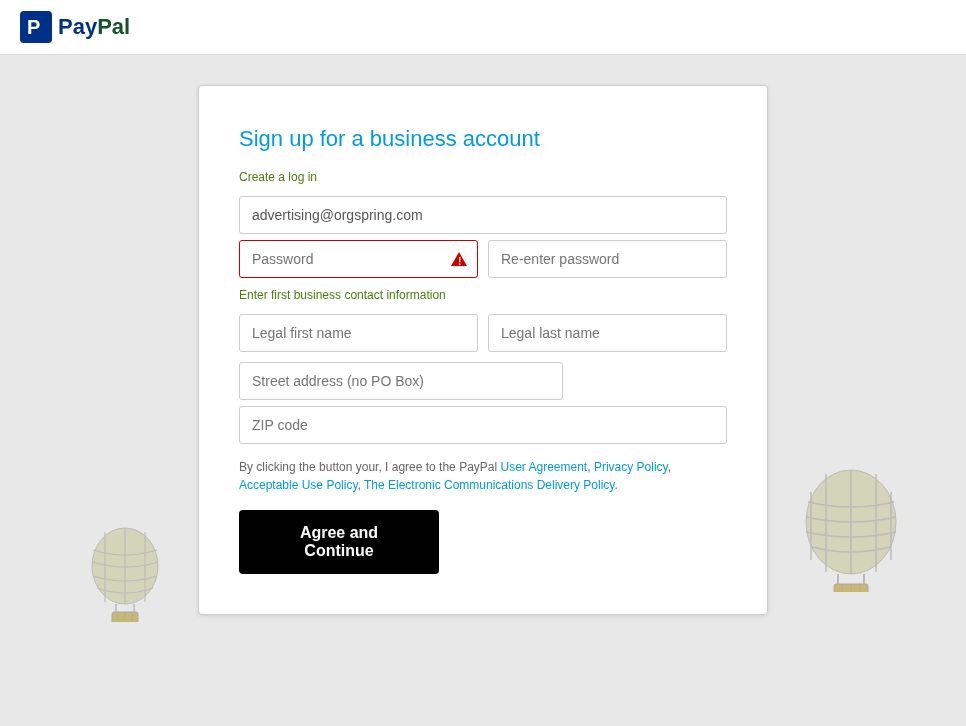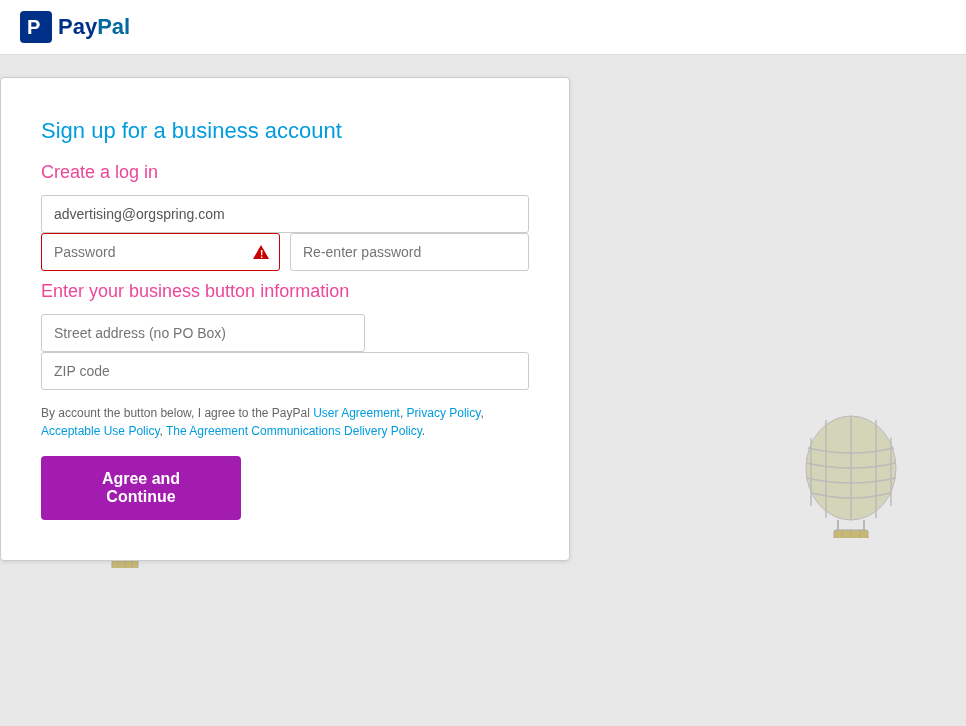--- a/index.html
+++ b/index.html
@@ -29,53 +29,53 @@
     .paypal-logo .pp-icon {
       width: 32px;
       height: 32px;
     }
     .paypal-logo .pp-text {
       font-size: 22px;
       font-weight: bold;
       color: #003087;
     }
     .paypal-logo .pp-text span {
-      color: #0369a1;
+      color: #14532d;
     }
     
     .main-content {
       display: flex;
-      justify-content: flex-start;
+      justify-content: center;
       align-items: flex-start;
-      padding-top: 22px;
+      padding-top: 30px;
       position: relative;
     }
     .card {
       background: #fff;
       border: 1px solid #ccc;
       border-radius: 4px;
       padding: 40px 40px 40px 40px;
       width: 570px;
       position: relative;
       z-index: 2;
       box-shadow: 0 1px 4px rgba(0,0,0,0.1);
     }
     .card-title {
       color: #009cde;
       font-size: 22px;
       font-weight: normal;
       margin-bottom: 18px;
     }
     .section-label {
-      color: #ec4899;
-      font-size: 18px;
+      color: #4d7c0f;
+      font-size: 12px;
       margin-bottom: 12px;
     }
     .form-group {
-      margin-bottom: 0;
+      margin-bottom: 6px;
       border-radius: 8px;
     }
     .form-row {
       display: flex;
       gap: 10px;
       margin-bottom: 10px;
     }
     .form-row .input-field {
       flex: 1;
     }
@@ -119,21 +119,21 @@
       font-size: 12px;
       color: #666;
       margin: 14px 0 16px;
       line-height: 1.5;
     }
     .legal-text a {
       color: #009cde;
       text-decoration: none;
     }
     .agree-btn {
-      background: #a21caf;
+      background: #000000;
       color: #fff;
       border: none;
       border-radius: 4px;
       padding: 14px 40px;
       font-size: 16px;
       font-weight: bold;
       cursor: pointer;
       width: 200px;
       display: block;
     }
@@ -185,35 +185,43 @@
         <svg class="password-error-icon" viewBox="0 0 18 18" xmlns="http://www.w3.org/2000/svg">
           <polygon points="9,2 17,16 1,16" fill="#cc0000"></polygon>
           <text x="8" y="15" font-size="10" font-weight="bold" fill="white" font-family="Arial">!</text>
         </svg>
       </div>
       <div class="input-field">
         <input type="password" placeholder="Re-enter password" style="">
       </div>
     </div>
 
-    <p class="section-label" style="margin-top:8px;">Enter your business button information</p>
-
+    <p class="section-label" style="margin-top:8px;">Enter first business contact information</p>
+
+    <div class="form-row">
+      <div class="input-field">
+        <input type="text" placeholder="Legal first name" style="">
+      </div>
+      <div class="input-field">
+        <input type="text" placeholder="Legal last name" style="">
+      </div>
+    </div>
 
 
     <div class="form-group">
       <input type="text" class="full-width" style="width: 324px;" placeholder="Street address (no PO Box)">
     </div>
 
     <div class="form-group">
       <input type="text" class="zip-input" placeholder="ZIP code" style="">
     </div>
 
     <p class="legal-text">
-      <span>By account the button below, I agree to the PayPal </span><a href="#">User Agreement</a><span>, </span><a href="#">Privacy Policy</a><span>,</span><br>
-      <a href="#">Acceptable Use Policy</a><span>, </span><a href="#">The Agreement Communications Delivery Policy</a><span>.</span>
+      <span>By clicking the button your, I agree to the PayPal </span><a href="#">User Agreement</a><span>, </span><a href="#">Privacy Policy</a><span>,</span><br>
+      <a href="#">Acceptable Use Policy</a><span>, </span><a href="#">The Electronic Communications Delivery Policy</a><span>.</span>
     </p>
 
     <button class="agree-btn">Agree and Continue</button>
   </div>
 
   <div class="balloon-right">
     <svg width="110" height="130" viewBox="0 0 110 130" xmlns="http://www.w3.org/2000/svg">
 
       <ellipse cx="55" cy="60" rx="45" ry="52" fill="#d4d4b8" stroke="#bbb" stroke-width="1"></ellipse>
 

